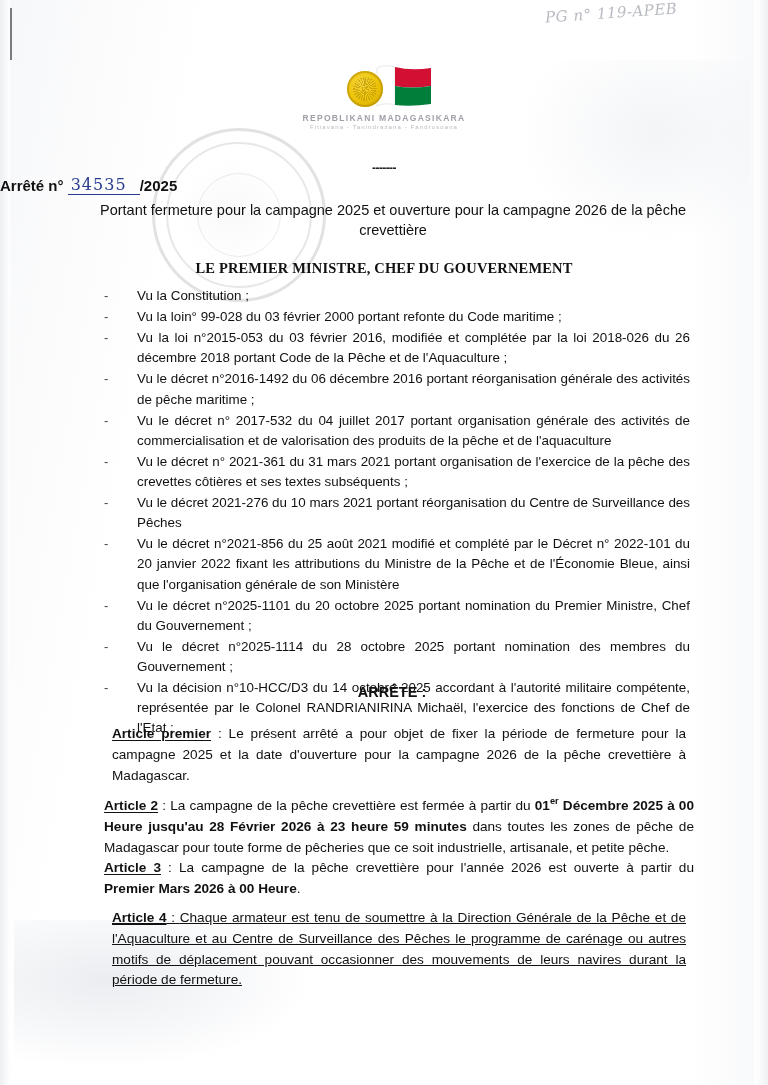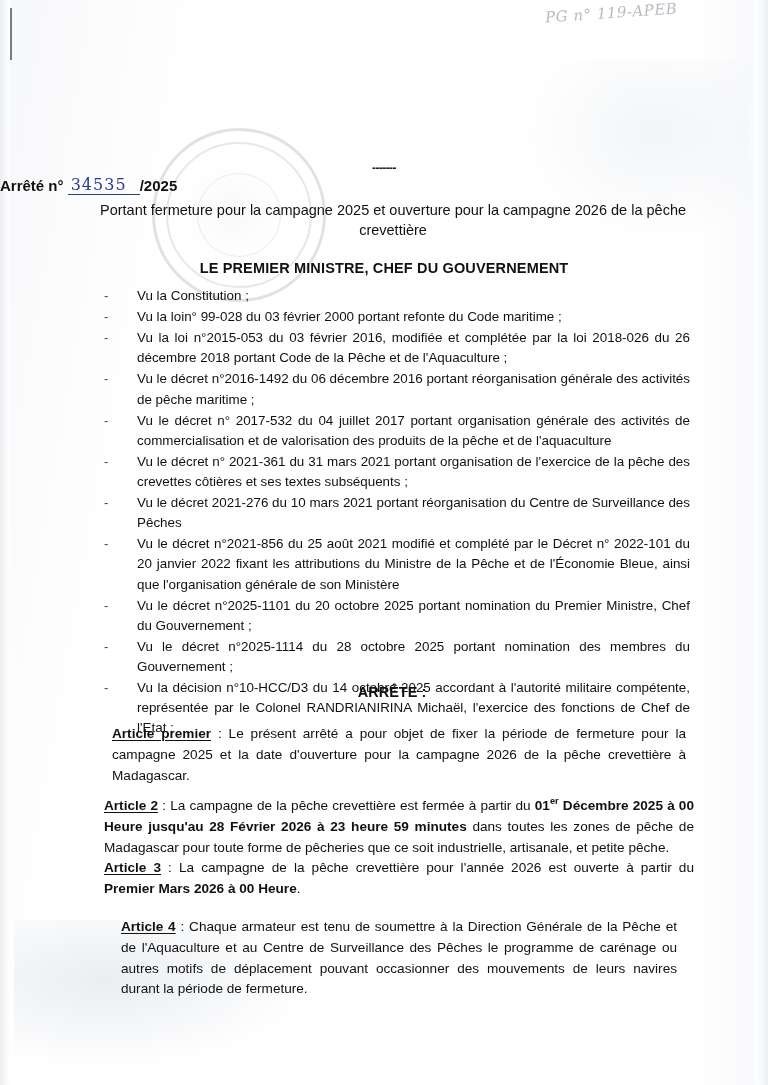--- a/index.html
+++ b/index.html
@@ -208,20 +208,21 @@
     color: #111;
   }
   .authority-title {
     position: absolute;
     left: 0; right: 0; top: 260px;
     text-align: center;
     font-size: 14.5px;
     font-weight: bold;
     letter-spacing: .15px;
     color: #111;
+    font-family: Liberation Serif, serif;
   }
 
   
   .considerations {
     position: absolute;
     left: 104px;
     right: 78px;
     top: 286px;
   }
   .consideration-item {
@@ -289,20 +290,36 @@
   <div class="scan-edge-right"></div>
   <div class="scan-streak"></div>
   <div class="scan-blotch"></div>
   <div class="scan-blotch2"></div>
 
   <div class="stamp-watermark"></div>
   <div class="stamp-watermark-2"></div>
 
   <div class="handwritten-note">PG n° 119-APEB</div>
 
+  <div class="emblem">
+    <div class="emblem-art">
+      <svg class="emblem-flag" viewBox="0 0 58 44">
+        <path d="M2 4 Q10 0 20 3 L20 41 Q10 38 2 42 Z" fill="#ffffff" stroke="#d8d8d8" stroke-width="0.6"></path>
+        <path d="M20 3 Q36 7 56 4 L56 22 Q36 25 20 22 Z" fill="#d21034"></path>
+        <path d="M20 22 Q36 25 56 22 L56 40 Q36 43 20 41 Z" fill="#007e3a"></path>
+      </svg>
+      <div class="emblem-seal">
+        <div class="emblem-seal-inner"></div>
+      </div>
+    </div>
+    <div class="emblem-caption">
+      <span class="line1">REPOBLIKANI MADAGASIKARA</span>
+      <span class="line2">Fitiavana - Tanindrazana - Fandrosoana</span>
+    </div>
+  </div>
 
 
   <div class="separator-dashes">-------</div>
 
   <div class="arrete-number-line">
     <span>Arrêté n°</span>
     <span class="arrete-number-hand">34535</span><span>/2025</span>
   </div>
 
   <div class="doc-subject">Portant fermeture pour la campagne 2025 et ouverture pour la campagne 2026 de la pêche crevettière</div>
@@ -355,16 +372,16 @@
         <span class="consideration-text">Vu la décision n°10-HCC/D3 du 14 octobre 2025 accordant à l'autorité militaire compétente, représentée par le Colonel RANDRIANIRINA Michaël, l'exercice des fonctions de Chef de l'Etat ;</span>
       </div>
     </div>
 
   <div class="decides-heading">ARRÊTE :</div>
 
   <div class="articles">
       <p class="article" style="margin: 8px;"><span class="article-label">Article premier</span><span> : </span><span>Le présent arrêté a pour objet de fixer la période de fermeture pour la campagne 2025 et la date d'ouverture pour la campagne 2026 de la pêche crevettière à Madagascar.</span></p>
       <p class="article" style="margin: 0px;"><span class="article-label">Article 2</span><span> : </span><span>La campagne de la pêche crevettière est fermée à partir du </span><b>01<sup>er</sup> Décembre 2025 à 00 Heure jusqu'au 28 Février 2026 à 23 heure 59 minutes</b><span> dans toutes les zones de pêche de Madagascar pour toute forme de pêcheries que ce soit industrielle, artisanale, et petite pêche.</span></p>
       <p class="article" style="margin: 0px;"><span class="article-label">Article 3</span><span> : </span><span>La campagne de la pêche crevettière pour l'année 2026 est ouverte à partir du </span><b>Premier Mars 2026 à 00 Heure</b><span>.</span></p>
-      <p class="article" style="margin: 17px;"><span class="article-label">Article 4</span><span> : </span><span>Chaque armateur est tenu de soumettre à la Direction Générale de la Pêche et de l'Aquaculture et au Centre de Surveillance des Pêches le programme de carénage ou autres motifs de déplacement pouvant occasionner des mouvements de leurs navires durant la période de fermeture.</span></p>
+      <p class="article" style="margin: 8px; text-decoration: underline;"><span class="article-label">Article 4</span><span> : </span><span>Chaque armateur est tenu de soumettre à la Direction Générale de la Pêche et de l'Aquaculture et au Centre de Surveillance des Pêches le programme de carénage ou autres motifs de déplacement pouvant occasionner des mouvements de leurs navires durant la période de fermeture.</span></p>
     </div>
 
 </div>
 
 </body></html>

